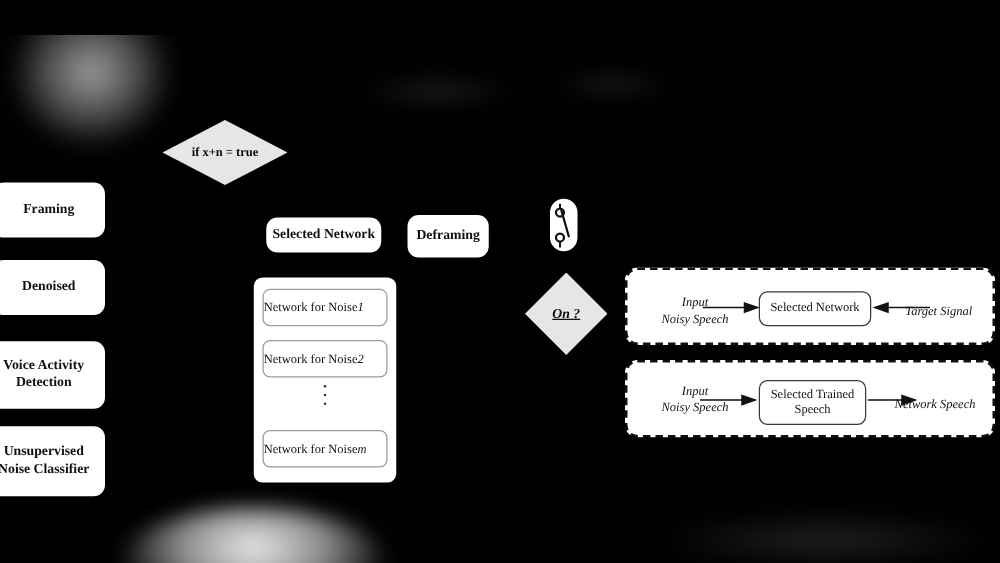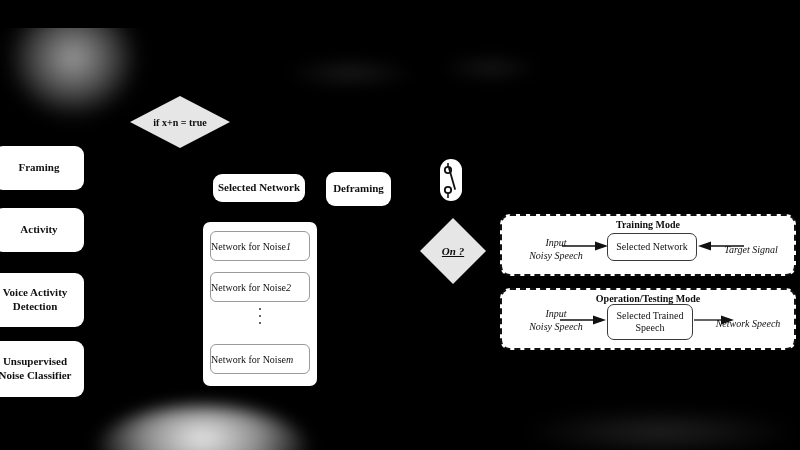--- a/index.html
+++ b/index.html
@@ -228,21 +228,21 @@
   <div class="glow" id="glow-faint-top-b"></div>
 
   <div class="diamond" id="diamond-if-condition">
     <span>if x+n = true</span>
   </div>
 
   <div class="node" id="node-framing">
     <span>Framing</span>
   </div>
   <div class="node" id="node-averaging">
-    <span>Activity</span>
+    <span>Denoised</span>
   </div>
   <div class="node" id="node-vad">
     <span>Voice Activity Detection</span>
   </div>
   <div class="node" id="node-unsup">
     <span>Unsupervised Noise Classifier</span>
   </div>
 
   <div class="node" id="node-selected-network">
     <span>Selected Network</span>
@@ -279,21 +279,20 @@
       <span></span>
       <span></span>
     </div>
     <div class="network-item" id="network-item-m">
       <span>Network for Noise </span>
         <em>m</em>
     </div>
   </div>
 
   <div class="mode-panel" id="panel-training">
-    <div class="mode-title">Training Mode</div>
 
     <div class="mode-label" id="training-input-label">
       <div>Input</div>
       <div>Noisy Speech</div>
     </div>
 
     <svg class="arrow-svg" id="training-arrow-left" width="46" height="12" viewBox="0 0 46 12">
       <line x1="0" y1="6" x2="36" y2="6" stroke="#111" stroke-width="1.3"></line>
       <polygon points="46,6 33,1.5 33,10.5" fill="#111"></polygon>
     </svg>
@@ -304,21 +303,20 @@
 
     <svg class="arrow-svg" id="training-arrow-right" width="46" height="12" viewBox="0 0 46 12">
       <line x1="10" y1="6" x2="46" y2="6" stroke="#111" stroke-width="1.3"></line>
       <polygon points="0,6 13,1.5 13,10.5" fill="#111"></polygon>
     </svg>
 
     <div class="mode-label" id="training-target-label">Target Signal</div>
   </div>
 
   <div class="mode-panel" id="panel-operation">
-    <div class="mode-title">Operation/Testing Mode</div>
 
     <div class="mode-label" id="operation-input-label">
       <div>Input</div>
       <div>Noisy Speech</div>
     </div>
 
     <svg class="arrow-svg" id="operation-arrow-left" width="46" height="12" viewBox="0 0 46 12">
       <line x1="0" y1="6" x2="36" y2="6" stroke="#111" stroke-width="1.3"></line>
       <polygon points="46,6 33,1.5 33,10.5" fill="#111"></polygon>
     </svg>

